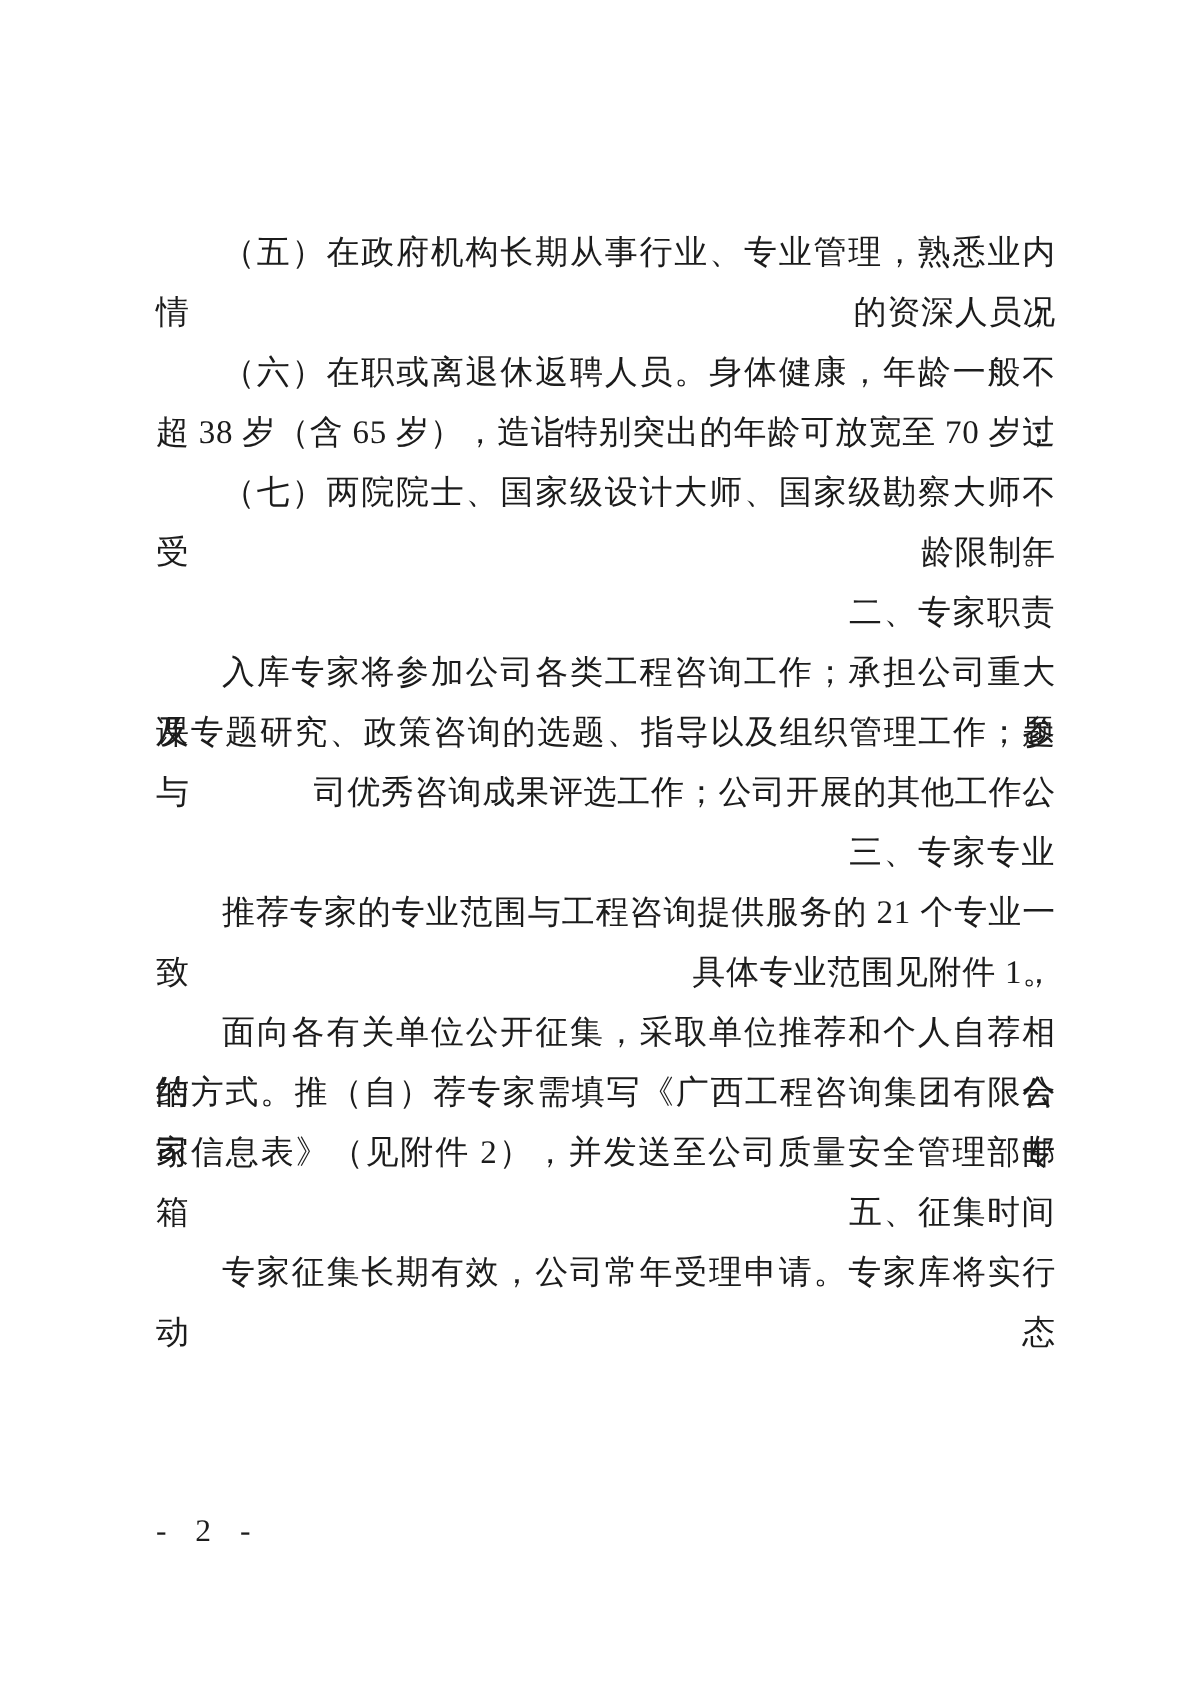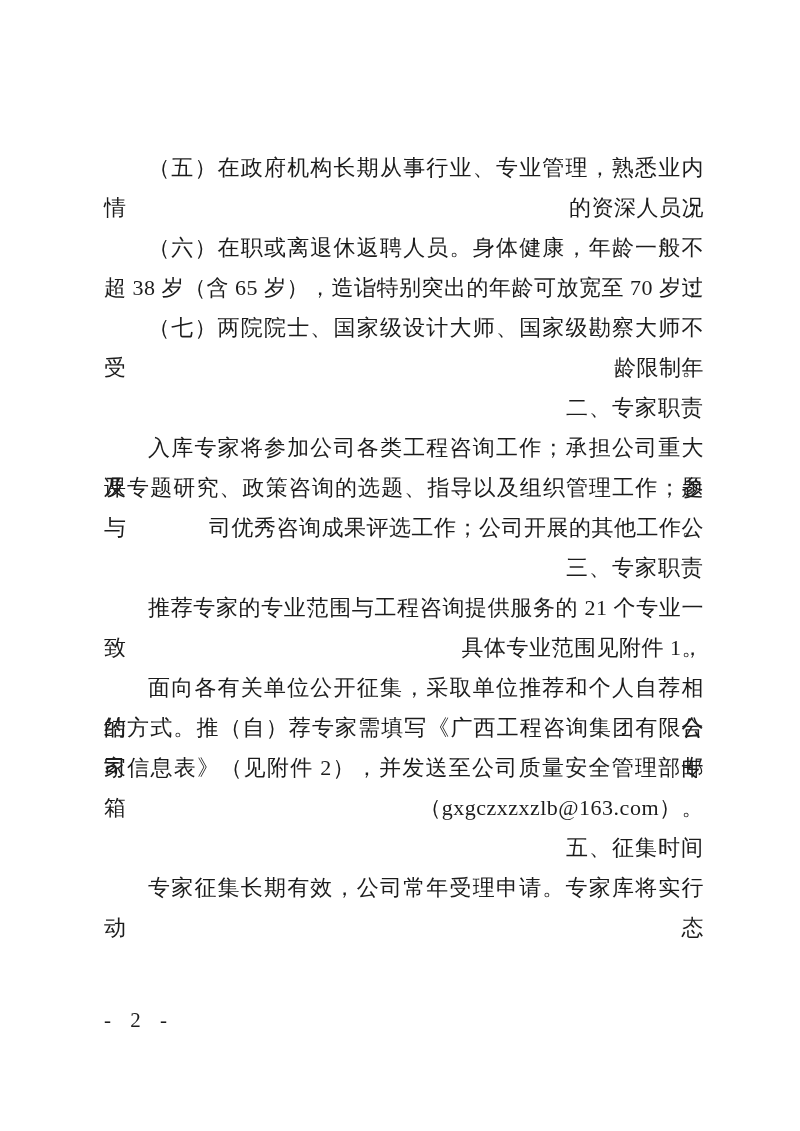--- a/index.html
+++ b/index.html
@@ -68,30 +68,29 @@
 
     <div class="line indent justify">（七）两院院士、国家级设计大师、国家级勘察大师不受年</div>
     <div class="line">龄限制。</div>
 
     <div class="line heading">二、专家职责</div>
 
     <div class="line indent justify">入库专家将参加公司各类工程咨询工作；承担公司重大课题</div>
     <div class="line justify">及专题研究、政策咨询的选题、指导以及组织管理工作；参与公</div>
     <div class="line">司优秀咨询成果评选工作；公司开展的其他工作。</div>
 
-    <div class="line heading">三、专家职责</div>
+    <div class="line heading">三、专家专业</div>
 
     <div class="line indent justify">推荐专家的专业范围与工程咨询提供服务的 21 个专业一致，</div>
     <div class="line">具体专业范围见附件 1。</div>
 
 
     <div class="line indent justify">面向各有关单位公开征集，采取单位推荐和个人自荐相结合</div>
     <div class="line justify">的方式。推（自）荐专家需填写《广西工程咨询集团有限公司专</div>
     <div class="line justify">家信息表》（见附件 2），并发送至公司质量安全管理部邮箱</div>
-    <div class="line">（gxgczxzxzlb@163.com）。</div>
 
     <div class="line heading">五、征集时间</div>
 
     <div class="line indent justify">专家征集长期有效，公司常年受理申请。专家库将实行动态</div>
 
   </div>
 
   <div class="footer">- 2 -</div>
 </div>
 

